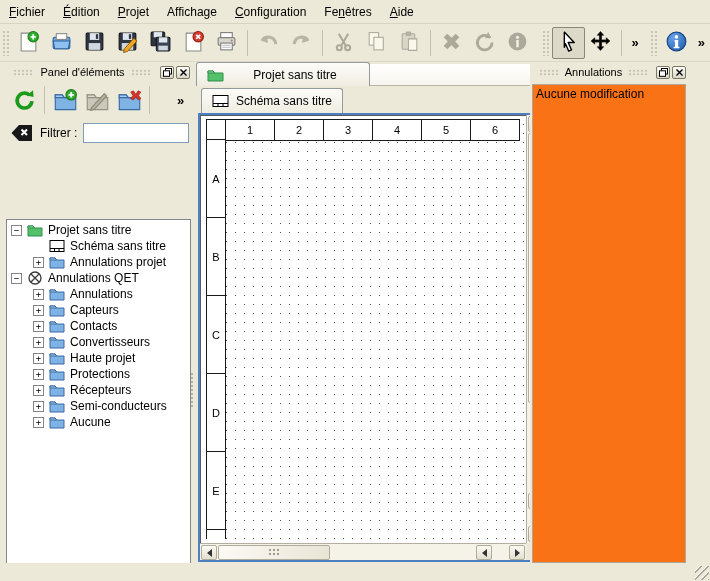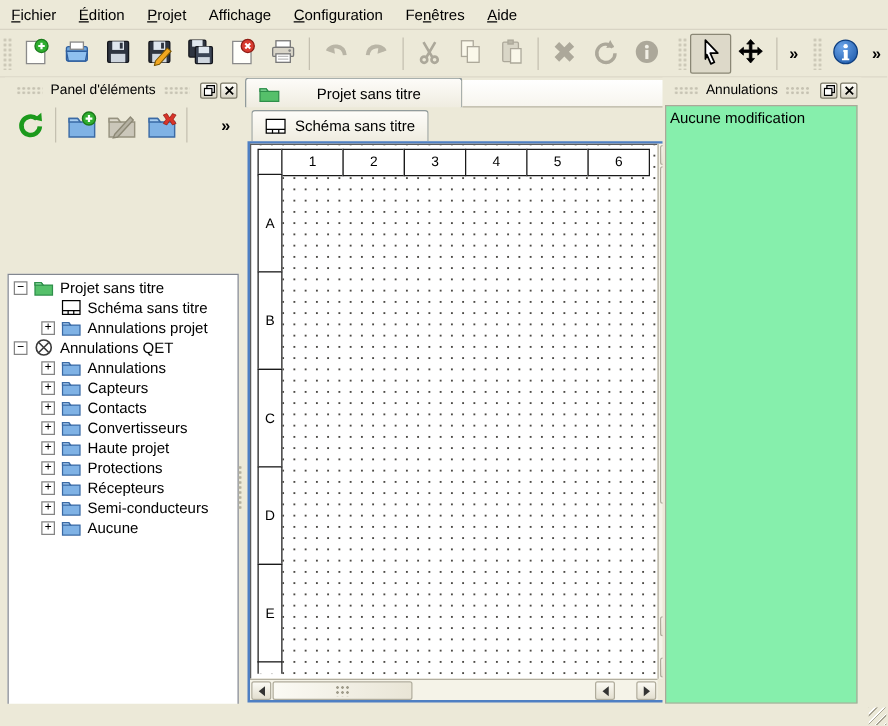--- a/index.html
+++ b/index.html
@@ -97,21 +97,21 @@
   .thumb { position:absolute; background:linear-gradient(90deg,#fbfaf4,#e9e5d6); border:1px solid #b0ac9c; border-radius:2px;
            display:flex; align-items:center; justify-content:center; }
   .vthumb { left:1px; top:18px; width:15px; height:270px; }
   .hthumb { top:1px; left:18px; width:112px; height:15px; }
   .gripv { width:9px; height:12px; background-image:radial-gradient(#a19d8d 1px, transparent 1.2px); background-size:4px 4px; }
   .griph { width:12px; height:9px; background-image:radial-gradient(#a19d8d 1px, transparent 1.2px); background-size:4px 4px; }
   .sbcorner { background:#ece9d8; }
 
   
   .undo-list { position:absolute; left:2px; top:22px; width:154px; height:479px;
-               background:#86efac; border:1px solid #aca899; padding:1px 3px; }
+               background:#f97316; border:1px solid #aca899; padding:1px 3px; }
   .undo-item { height:16px; line-height:16px; }
 
   
   .statusbar { position:absolute; left:0; top:563px; width:710px; height:18px; background:#ece9d8; }
   .sizegrip { position:absolute; right:1px; bottom:1px; width:14px; height:14px;
      background:repeating-linear-gradient(135deg, transparent 0 3px, #fff 3px 4px, #a8a494 4px 5px); }
 
   .dis { opacity:0.95; } 
 </style>
 </head>
@@ -340,20 +340,28 @@
         <svg viewBox="0 0 22 22">
       <path d="M2 6h6l2 2.5h10V19H2z" fill="#7fb2e5" stroke="#3a6aa5"></path>
           <path d="M2 6h6l2 2.5H2z" fill="#a7cdf0" stroke="#3a6aa5"></path>
       <path d="M12 3.5l2.5-1 2 3 2-3 2.5 1-2 3 2 3-2.5 1-2-3-2 3-2.5-1 2-3z" fill="#d8342a" stroke="#8f1d14" stroke-width="0.5"></path>
         </svg>
       </div>
     <div class="psep"></div>
     <div class="chev" style="margin-left:18px;">»</div>
   </div>
 
+  <div class="filter-row">
+    <div class="filter-clear"><svg viewBox="0 0 24 18">
+      <path d="M9 1h13v16H9L1.5 9z" fill="#181818"></path>
+      <path d="M11.5 5.5L17 11M17 5.5l-5.5 5.5" stroke="#fff" stroke-width="2"></path>
+        </svg></div>
+    <span>Filtrer :</span>
+    <input class="filter-input" type="text" value="" style="">
+  </div>
 
   <div class="tree">
     <div class="trow">
       <span class="exp">−</span>
       <span class="ticon"><svg viewBox="0 0 16 16">
             <path d="M1 4h5l1.5 2H15v8H1z" fill="#55c06a" stroke="#2e8f4a"></path>
             <path d="M1 4h5l1.5 2H1z" fill="#8fe0a4" stroke="#2e8f4a"></path>
           </svg></span>
       <span>Projet sans titre</span>
     </div>

